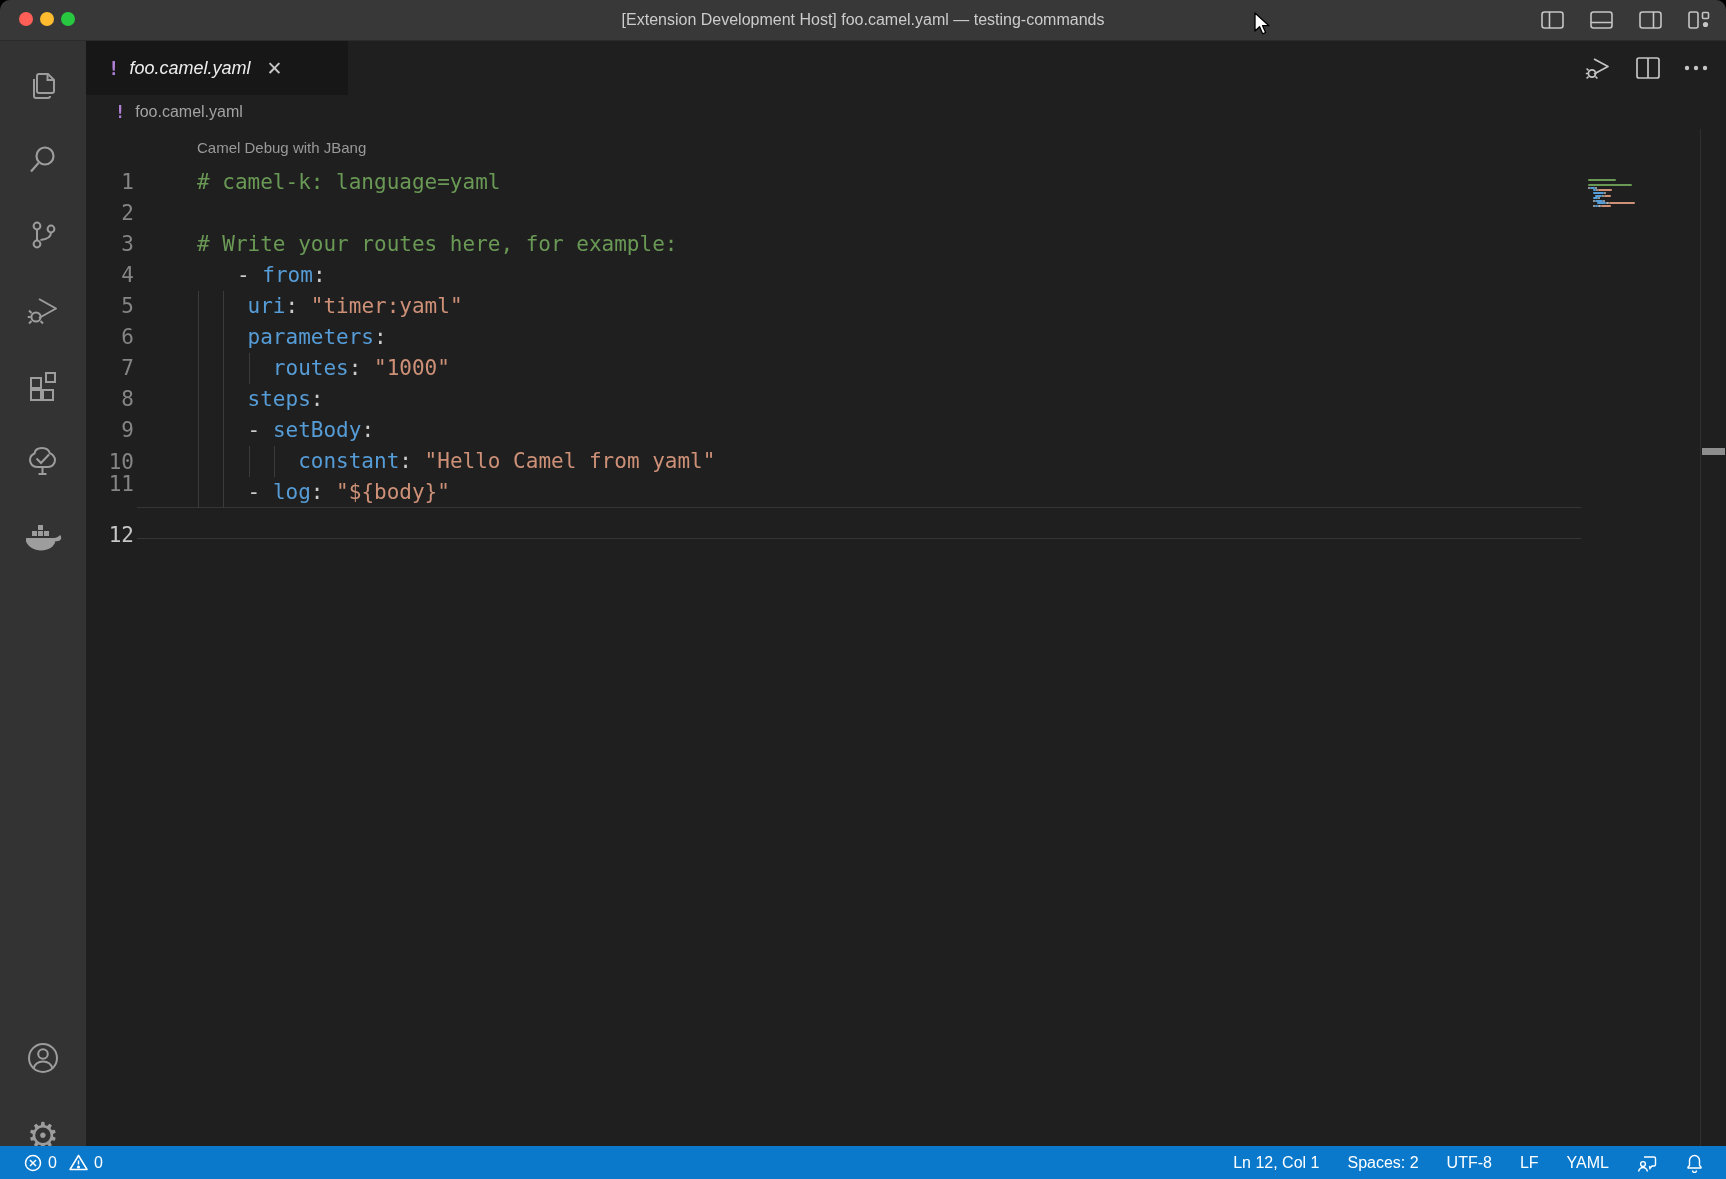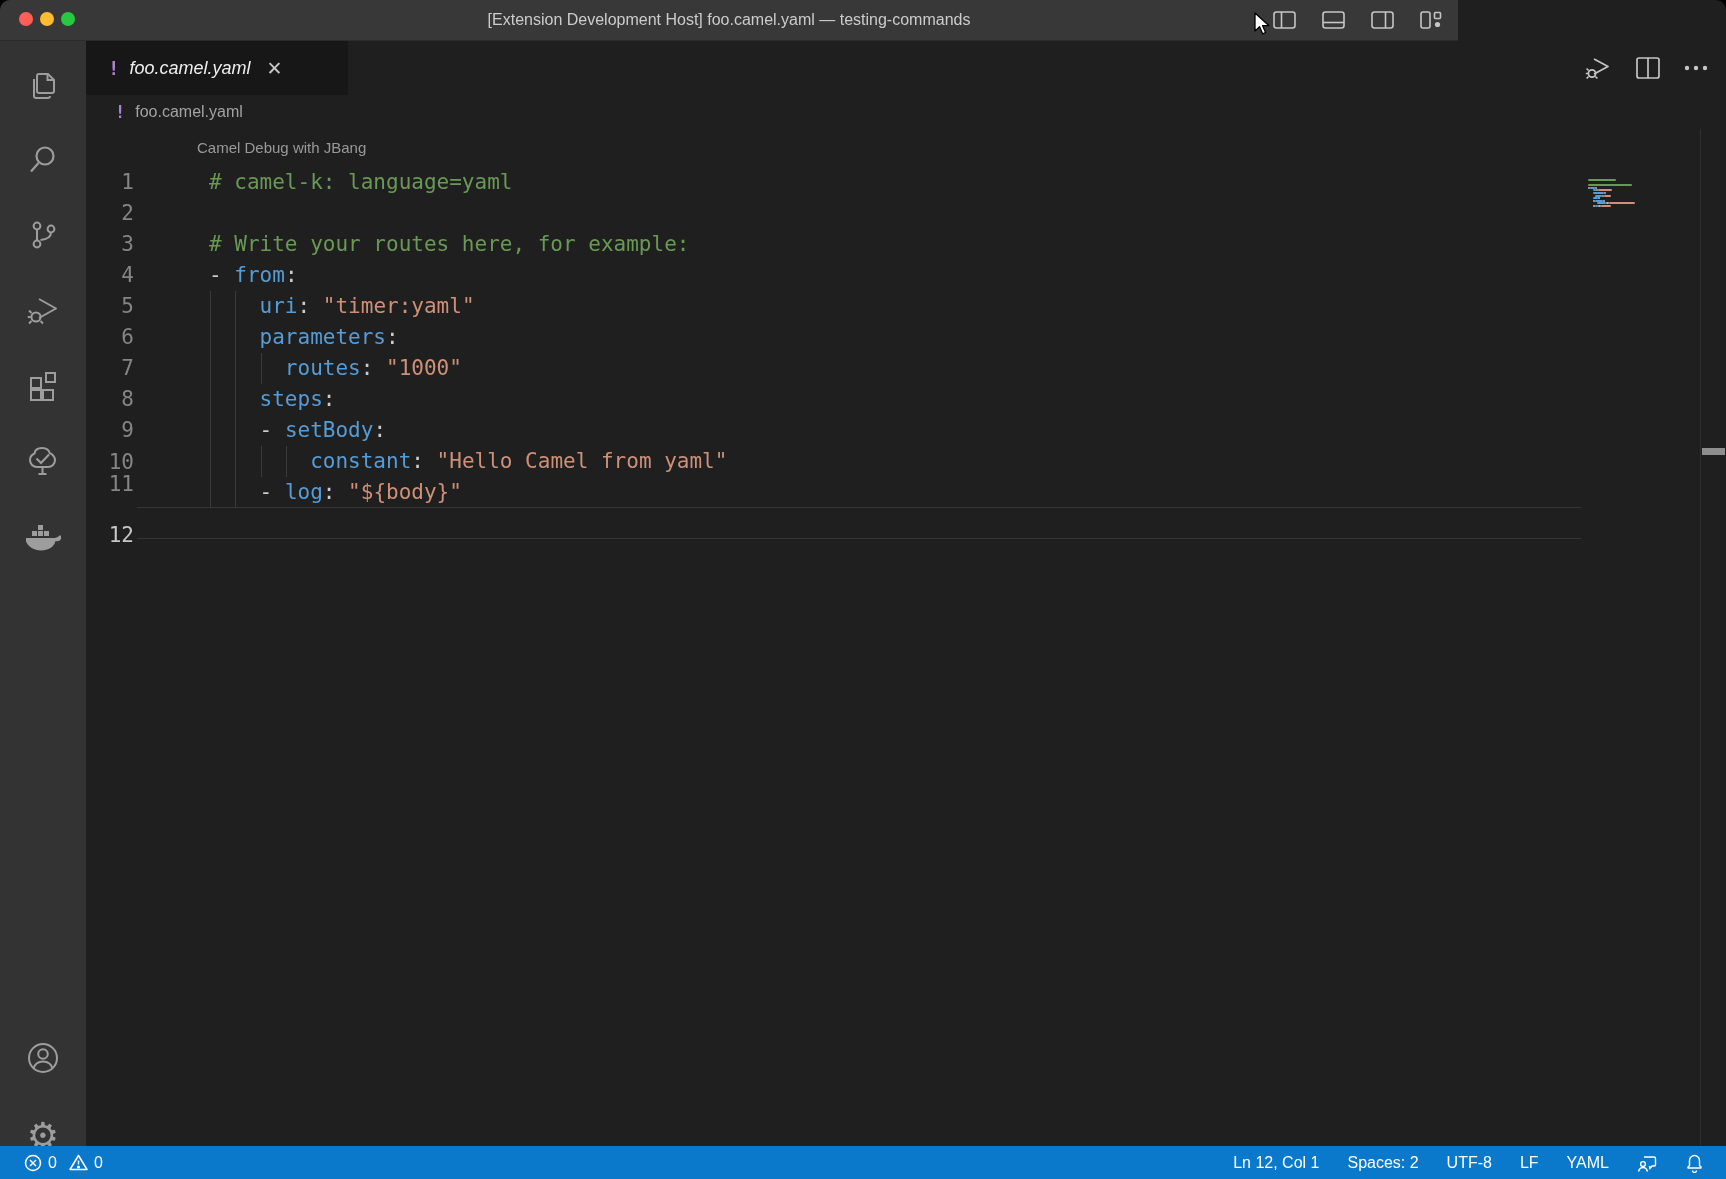--- a/index.html
+++ b/index.html
@@ -1,19 +1,19 @@
 <!DOCTYPE html>
 <html><head>
 <meta charset="utf-8">
 <style>
   html,body{margin:0;padding:0;background:#000;font-family:"Liberation Sans","DejaVu Sans",sans-serif;}
   #window{position:relative;width:1726px;height:1179px;background:#1f1f1f;border-radius:10px 10px 0 0;overflow:hidden;}
 
   
-  #titlebar{position:absolute;left:0;top:0;width:1458px;height:40px;background:#383838;border-bottom:1px solid #2b2b2b;}
+  #titlebar{position:absolute;left:0;top:0;width:1726px;height:40px;background:#383838;border-bottom:1px solid #2b2b2b;}
   .traffic{position:absolute;top:12px;width:14px;height:14px;border-radius:50%;}
   #tl-close{left:19px;background:#ff5f57;}
   #tl-min{left:40px;background:#febc2e;}
   #tl-zoom{left:61px;background:#28c840;}
   #window-title{position:absolute;left:0;right:0;top:0;height:40px;line-height:40px;text-align:center;color:#cccccc;font-size:16px;white-space:nowrap;}
   .tb-icons{position:absolute;right:16px;top:0;height:40px;display:flex;align-items:center;gap:26px;}
   .tb-icons svg{display:block;}
 
   
   #activitybar{position:absolute;left:0;top:41px;bottom:33px;width:86px;background:#333333;}
@@ -34,21 +34,21 @@
   #breadcrumbs{position:absolute;left:0;top:54px;right:0;height:34px;display:flex;align-items:center;padding-left:29px;gap:10px;cursor:pointer;}
   #breadcrumb-label{color:#a3a3a3;font-size:16px;}
 
   
   #code-region{position:absolute;left:0;top:88px;right:0;bottom:0;font-family:"DejaVu Sans Mono","Liberation Mono",monospace;font-size:21px;}
   #codelens{position:absolute;left:111px;top:10px;color:#999999;font-size:15px;font-family:"Liberation Sans","DejaVu Sans",sans-serif;cursor:pointer;}
   #gutter{position:absolute;left:0;top:38px;width:62px;}
   .ln-num{position:absolute;right:0;width:62px;height:31px;line-height:31px;text-align:right;color:#858585;padding-right:14px;box-sizing:border-box;}
   .ln-num.active{color:#c6c6c6;}
   #code-lines{position:absolute;left:111px;top:38px;right:0;}
-  .code-line{position:absolute;left:12px;height:31px;line-height:31px;white-space:pre;color:#cccccc;}
+  .code-line{position:absolute;left:0;height:31px;line-height:31px;white-space:pre;color:#cccccc;}
   .tok-comment{color:#6a9955;}
   .tok-key{color:#569cd6;}
   .tok-string{color:#ce9178;}
   .tok-punct{color:#cccccc;}
   .guide{position:absolute;top:0;width:1px;height:31px;background:#3b3b3b;}
   #current-line{position:absolute;left:51px;width:1444px;height:30px;border-top:1px solid #353535;border-bottom:1px solid #353535;}
 
   
   #minimap{position:absolute;left:1495px;top:50px;width:120px;cursor:pointer;}
   .mm-seg{position:absolute;height:2px;border-radius:1px;}
@@ -226,21 +226,21 @@
           <div class="ln-num" style="top: 217px;">8</div>
           <div class="ln-num" style="top: 248px;">9</div>
           <div class="ln-num" style="top: 280px;">10</div>
           <div class="ln-num" style="top: 302px;">11</div>
           <div class="ln-num active" style="top: 341px; margin-top: 12px;">12</div>
         </div>
       <div id="code-lines">
           <div class="code-line" style="top: 0px;"><span class="tok-comment"># camel-k: language=yaml</span></div>
           <div class="code-line" style="top: 31px;"></div>
           <div class="code-line" style="top: 62px;"><span class="tok-comment"># Write your routes here, for example:</span></div>
-          <div class="code-line" style="top: 93px;"><span class="tok-punct">- </span><span class="tok-key">from</span><span class="tok-punct">:</span></div>
+          <div class="code-line" style="top: 93px; margin-left: 40px;"><span class="tok-punct">- </span><span class="tok-key">from</span><span class="tok-punct">:</span></div>
           <div class="code-line" style="top: 124px;"><div class="guide" style="left: 1px;"></div><div class="guide" style="left: 26.28px;"></div><span class="tok-ws">    </span><span class="tok-key">uri</span><span class="tok-punct">: </span><span class="tok-string">"timer:yaml"</span></div>
           <div class="code-line" style="top: 155px;"><div class="guide" style="left: 1px;"></div><div class="guide" style="left: 26.28px;"></div><span class="tok-ws">    </span><span class="tok-key">parameters</span><span class="tok-punct">:</span></div>
           <div class="code-line" style="top: 186px;"><div class="guide" style="left: 1px;"></div><div class="guide" style="left: 26.28px;"></div><div class="guide" style="left: 51.56px;"></div><span class="tok-ws">      </span><span class="tok-key">routes</span><span class="tok-punct">: </span><span class="tok-string">"1000"</span></div>
           <div class="code-line" style="top: 217px;"><div class="guide" style="left: 1px;"></div><div class="guide" style="left: 26.28px;"></div><span class="tok-ws">    </span><span class="tok-key">steps</span><span class="tok-punct">:</span></div>
           <div class="code-line" style="top: 248px;"><div class="guide" style="left: 1px;"></div><div class="guide" style="left: 26.28px;"></div><span class="tok-ws">    </span><span class="tok-punct">- </span><span class="tok-key">setBody</span><span class="tok-punct">:</span></div>
           <div class="code-line" style="top: 279px;"><div class="guide" style="left: 1px;"></div><div class="guide" style="left: 26.28px;"></div><div class="guide" style="left: 51.56px;"></div><div class="guide" style="left: 76.84px;"></div><span class="tok-ws">        </span><span class="tok-key">constant</span><span class="tok-punct">: </span><span class="tok-string">"Hello Camel from yaml"</span></div>
           <div class="code-line" style="top: 310px;"><div class="guide" style="left: 1px;"></div><div class="guide" style="left: 26.28px;"></div><span class="tok-ws">    </span><span class="tok-punct">- </span><span class="tok-key">log</span><span class="tok-punct">: </span><span class="tok-string">"${body}"</span></div>
           <div class="code-line" style="top: 341px;"></div>
         </div>
       <div id="minimap">

